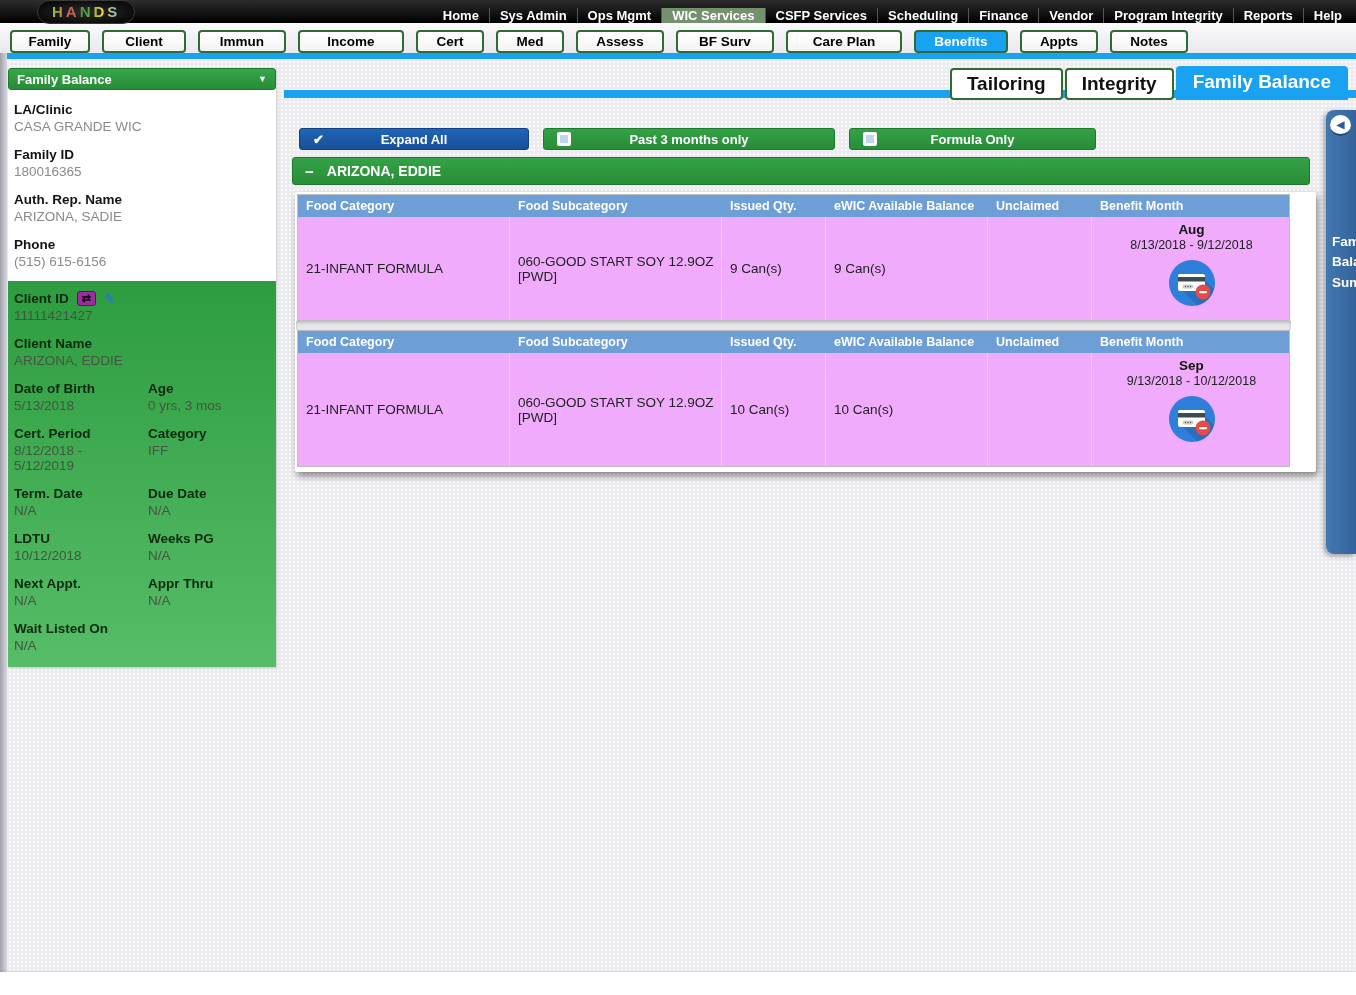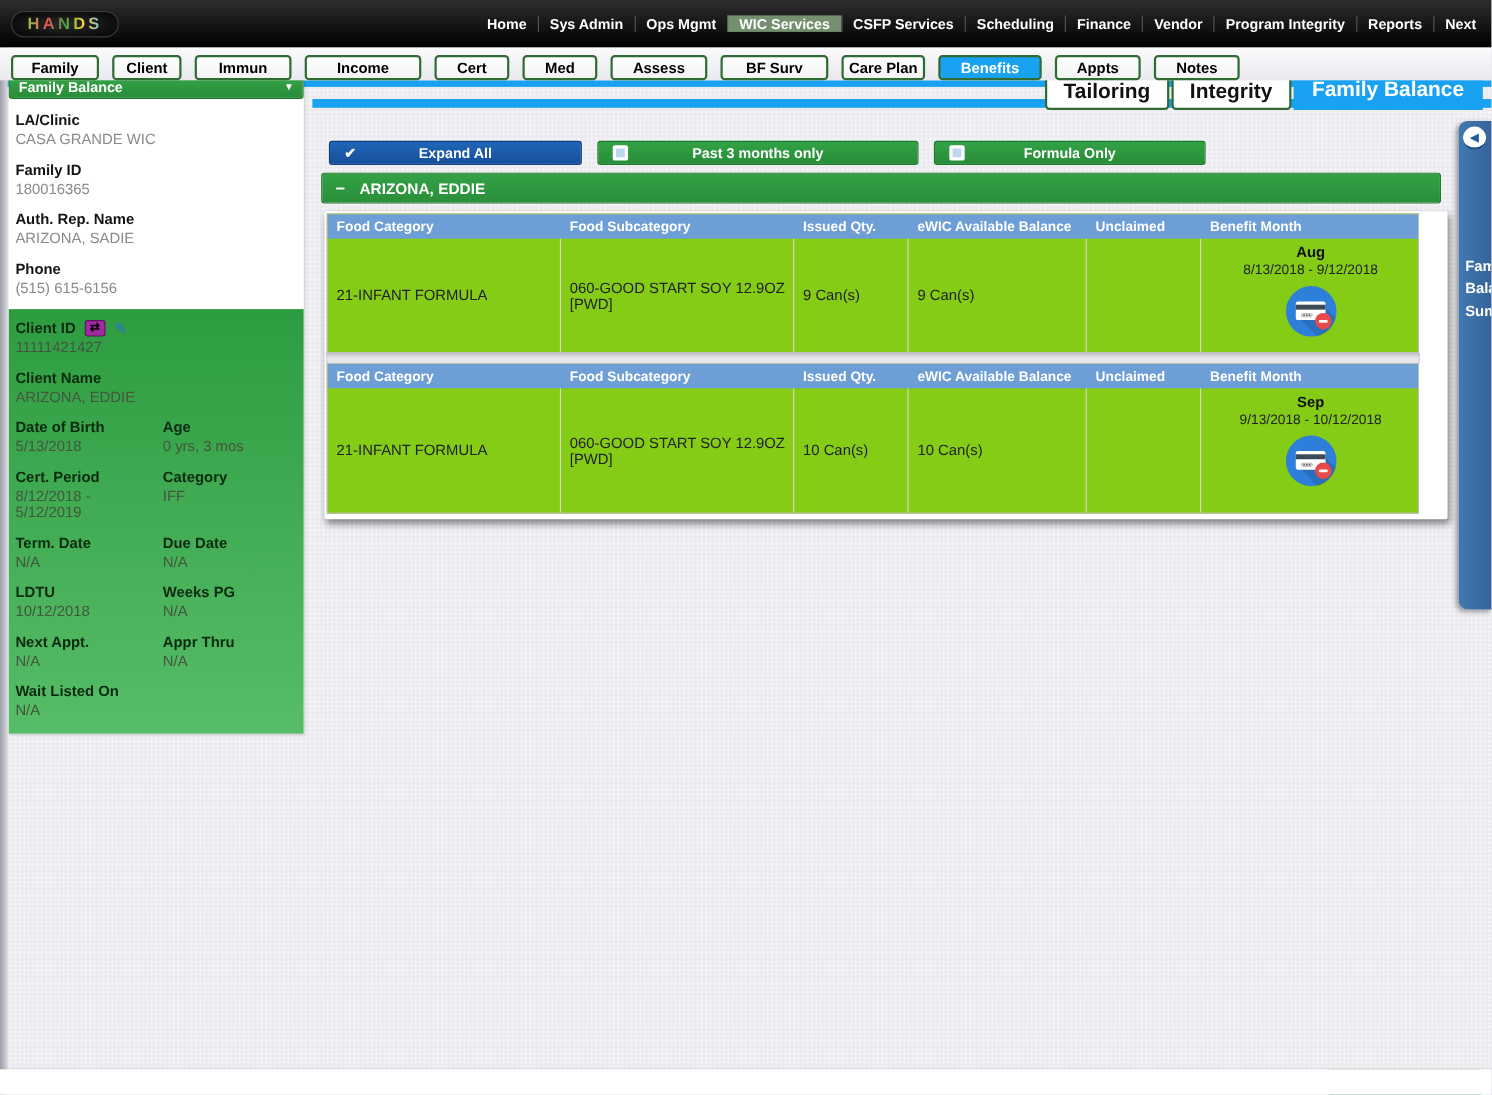--- a/index.html
+++ b/index.html
@@ -9,22 +9,22 @@
     background-color:#ebebf0;
     background-image: radial-gradient(#fafafb 0.9px, rgba(0,0,0,0) 1px);
     background-size:4px 4px;
     position:relative;
   }
   
   .win-edge { position:absolute; left:0; top:27px; bottom:0; width:7px;
     background:linear-gradient(90deg,#9fa0ab,#d8d8df); }
 
   
-  .topbar { position:relative; height:43px; background:linear-gradient(#2d2d2d,#000);
-    display:flex; align-items:center; z-index:5; }
+  .topbar { position:relative; height:23px; background:linear-gradient(#2d2d2d,#000);
+    display:flex; align-items:flex-end; z-index:5;padding-left:27px; }
   .logo { align-self:center; margin-left:10px; height:24px; padding:0 14px;
     background:radial-gradient(ellipse at center,#2a2a2a,#0c0c0c 75%);
     border:1px solid #3a3a3a; border-radius:13px; display:flex; align-items:center; }
   .logo-text { font-weight:bold; font-size:15px; letter-spacing:3px;
     background:linear-gradient(90deg,#8bc34a,#ef5350,#43a047,#fdd835,#64b5f6);
     -webkit-background-clip:text; background-clip:text; color:transparent;
     text-shadow:none; }
   .nav-menu { margin-left:auto; display:flex; margin-right:4px; }
   .nav-item { color:#fff; font-weight:bold; font-size:13px; padding:0 10px;
     display:flex; align-items:center; border-left:1px solid #555; cursor:pointer; white-space:nowrap; }
@@ -91,21 +91,21 @@
   .group-header { position:absolute; top:157px; left:292px; width:1018px; height:28px;
     background:linear-gradient(#34a246,#298e39); border:1px solid #1d7a2c; border-radius:3px;
     display:flex; align-items:center; color:#fff; font-weight:bold; font-size:14px;
     z-index:2; cursor:pointer; }
   .collapse-icon { margin:0 13px 0 12px; font-size:15px; font-weight:bold; }
 
   
   .tables-wrap { position:absolute; top:192px; left:295px; width:1021px;
     background:#fff; border-radius:2px; box-shadow:2px 4px 7px rgba(0,0,0,0.45);
     padding:2px 26px 5px 2px; z-index:2; }
-  .btable { border:1px solid #bdbdbd; background:#84cc16; }
+  .btable { border:1px solid #bdbdbd; background:#f0abfc; }
   .t-divider { height:9px; background:#e6e6eb;
     box-shadow:inset 0 2px 3px rgba(0,0,0,0.18); margin:0 -1px; }
   .thead { display:flex; background:#6d9ed6; }
   .th { color:#fff; font-weight:bold; font-size:12.5px; padding:4px 4px 4px 8px; }
   .trow { display:flex; }
   .td { border-right:1px solid #d8d8d8; padding:6px 6px 6px 8px; font-size:13.5px;
     color:#222; display:flex; align-items:center; }
   .td:last-child, .th:last-child { border-right:none; }
   .c0 { width:212px; } .c1 { width:212px; } .c2 { width:104px; }
   .c3 { width:162px; } .c4 { width:104px; } .c5 { flex:1; }
@@ -148,34 +148,34 @@
     <span class="nav-item">Home</span>
     <span class="nav-item">Sys Admin</span>
     <span class="nav-item">Ops Mgmt</span>
     <span class="nav-item active">WIC Services</span>
     <span class="nav-item">CSFP Services</span>
     <span class="nav-item">Scheduling</span>
     <span class="nav-item">Finance</span>
     <span class="nav-item">Vendor</span>
     <span class="nav-item">Program Integrity</span>
     <span class="nav-item">Reports</span>
-    <span class="nav-item">Next</span>
+    <span class="nav-item">Help</span>
   </div>
 </div>
 
 <div class="modtab-row">
   <span class="modtab" style="width:80px">Family</span>
-  <span class="modtab" style="width:63px">Client</span>
+  <span class="modtab" style="width:84px">Client</span>
   <span class="modtab" style="width:88px">Immun</span>
   <span class="modtab" style="width:106px">Income</span>
   <span class="modtab" style="width:68px">Cert</span>
   <span class="modtab" style="width:68px">Med</span>
   <span class="modtab" style="width:88px">Assess</span>
   <span class="modtab" style="width:98px">BF Surv</span>
-  <span class="modtab" style="width:76px">Care Plan</span>
+  <span class="modtab" style="width:116px">Care Plan</span>
   <span class="modtab active" style="width:94px">Benefits</span>
   <span class="modtab" style="width:78px">Appts</span>
   <span class="modtab" style="width:78px">Notes</span>
 </div>
 <div class="blue-strip-top"></div>
 
 <div class="sidebar">
   <div class="sb-header">
     <span>Family Balance</span>
     <span class="sb-caret">▼</span>

